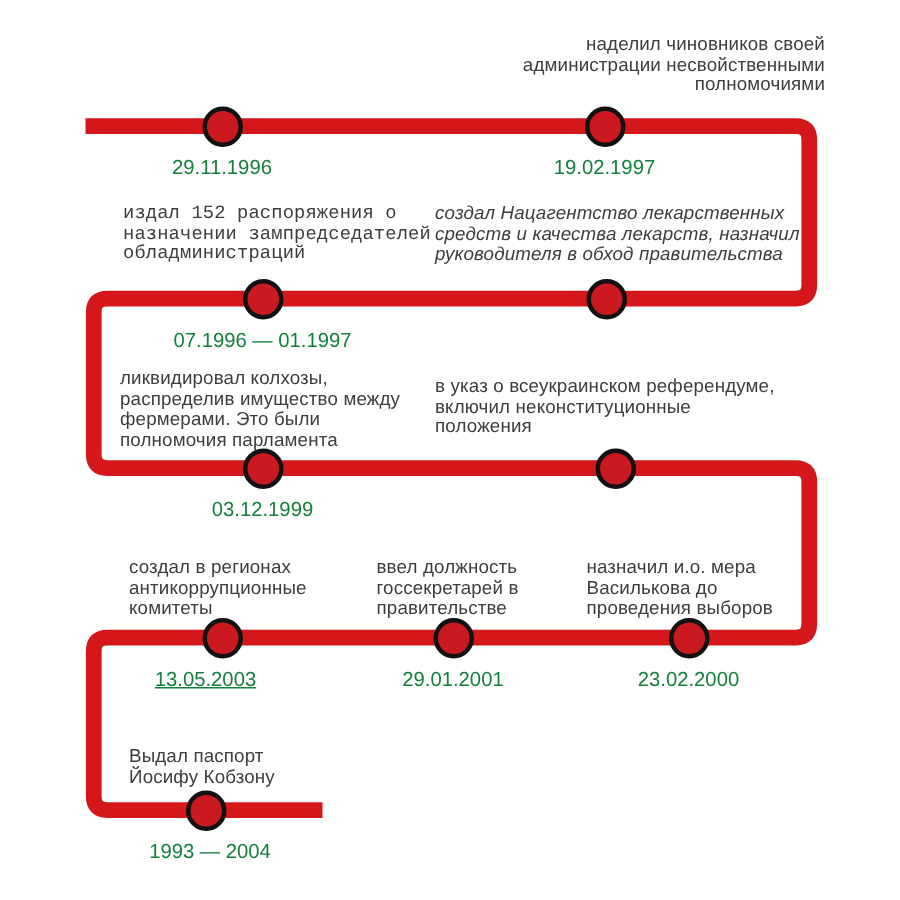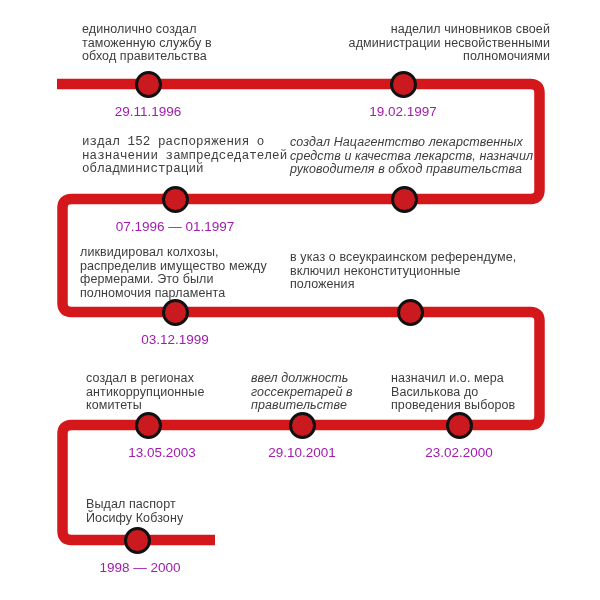--- a/index.html
+++ b/index.html
@@ -33,35 +33,32 @@
     border-radius: 50%;
     background: #ca1a1f;
     box-sizing: content-box;
   }
   .date {
     position: absolute;
     width: 160px;
     text-align: center;
     font-size: 13.5px;
     line-height: 14px;
-    color: #a21caf;
+    color: #15803d;
   }
 </style>
 </head>
 <body>
 
 <div id="canvas">
 
   <svg id="snake-svg" viewBox="0 0 600 600">
     <path d="M 57 84 H 530.5 Q 539.5 84 539.5 93 V 190 Q 539.5 199 530.5 199 H 71.5 Q 62.5 199 62.5 208 V 303 Q 62.5 312 71.5 312 H 530.5 Q 539.5 312 539.5 321 V 416 Q 539.5 425 530.5 425 H 71.5 Q 62.5 425 62.5 434 V 531 Q 62.5 540 71.5 540 H 215" fill="none" stroke="#d3171b" stroke-width="10.5" stroke-linecap="butt"></path>
   </svg>
 
-  <div class="desc" style="left:82px; top:23px;">единолично создал
-таможенную службу в
-обход правительства</div>
   <div class="node" style="left: 134.5px; top: 70.5px; background-color: rgb(202, 26, 31);"></div>
   <div class="date" style="left:68px; top:105px;">29.11.1996</div>
 
   <div class="desc" style="left:300px; top:23px;text-align:right;">наделил чиновников своей
 администрации несвойственными
 полномочиями</div>
   <div class="node" style="left: 389.5px; top: 70.5px; background-color: rgb(202, 26, 31);"></div>
   <div class="date" style="left:323px; top:105px;">19.02.1997</div>
 
   <div class="desc" style="left:82px; top:136px;font-family:Liberation Mono, monospace;">издал 152 распоряжения о
@@ -84,32 +81,32 @@
 
   <div class="desc" style="left:290px; top:251px;">в указ о всеукраинском референдуме,
 включил неконституционные
 положения</div>
   <div class="node" style="left: 396.5px; top: 298.5px; background-color: rgb(202, 26, 31);"></div>
 
   <div class="desc" style="left:86px; top:372px;">создал в регионах
 антикоррупционные
 комитеты</div>
   <div class="node" style="left: 134.5px; top: 411.5px; background-color: rgb(202, 26, 31);"></div>
-  <div class="date" style="left:82px; top:446px;">13.05.2003</div>
+  <div class="date" style="left:57px; top:446px;text-decoration:underline;">13.05.2003</div>
 
-  <div class="desc" style="left:251px; top:372px;font-style:italic;">ввел должность
+  <div class="desc" style="left:251px; top:372px;">ввел должность
 госсекретарей в
 правительстве</div>
   <div class="node" style="left: 288.5px; top: 411.5px; background-color: rgb(202, 26, 31);"></div>
-  <div class="date" style="left:222px; top:446px;">29.10.2001</div>
+  <div class="date" style="left:222px; top:446px;">29.01.2001</div>
 
   <div class="desc" style="left:391px; top:372px;">назначил и.о. мера
 Василькова до
 проведения выборов</div>
   <div class="node" style="left: 445.5px; top: 411.5px; background-color: rgb(202, 26, 31);"></div>
   <div class="date" style="left:379px; top:446px;">23.02.2000</div>
 
   <div class="desc" style="left:86px; top:498px;">Выдал паспорт
 Йосифу Кобзону</div>
   <div class="node" style="left: 124px; top: 526.5px; background-color: rgb(202, 26, 31);"></div>
-  <div class="date" style="left:60px; top:561px;">1998 — 2000</div>
+  <div class="date" style="left:60px; top:561px;">1993 — 2004</div>
 
 </div>
 
 </body></html>

